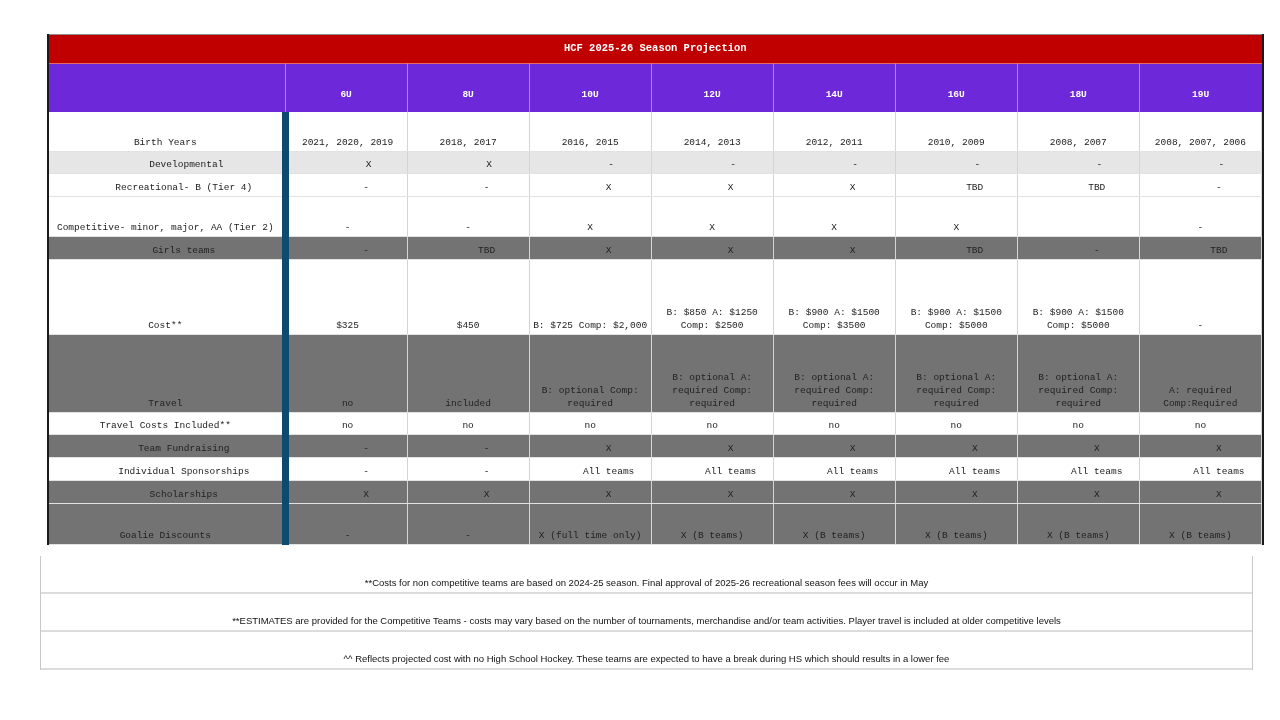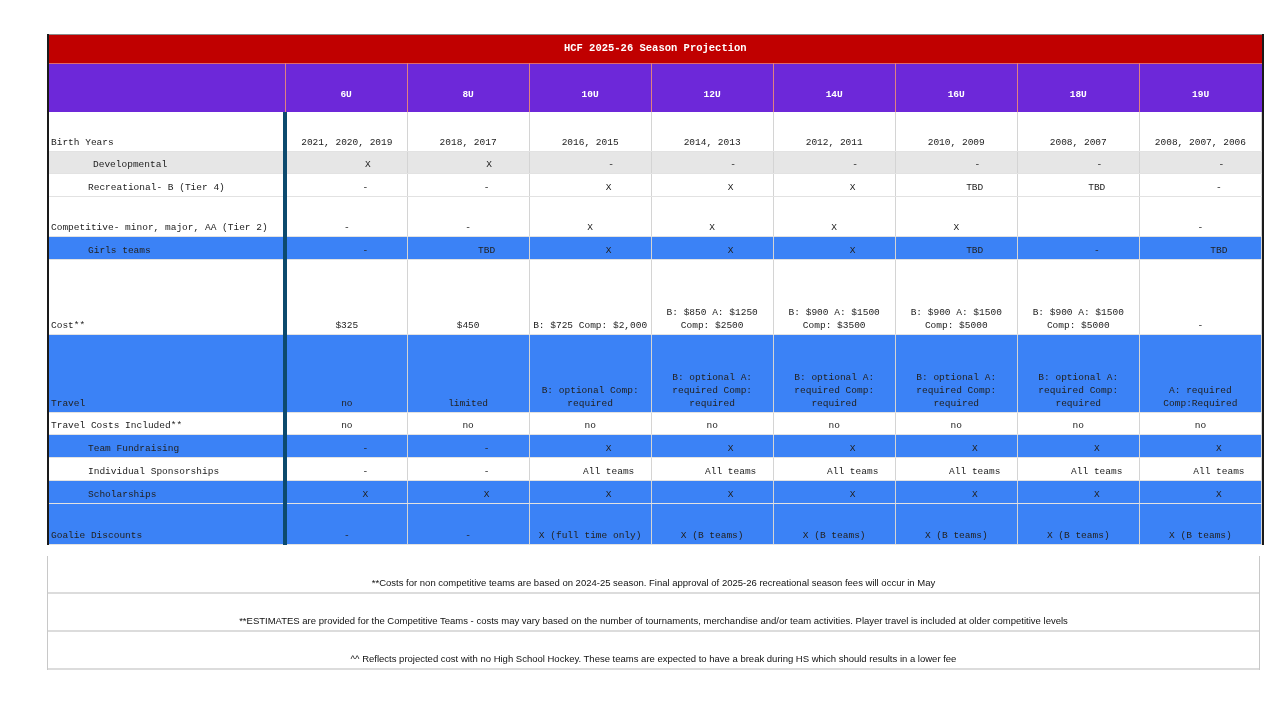--- a/index.html
+++ b/index.html
@@ -6,43 +6,43 @@
   body { width: 1280px; height: 720px; position: relative; overflow: hidden;
          font-family: "Liberation Sans", "DejaVu Sans", sans-serif; color: #222; }
   .sheet { position: absolute; left: 47px; top: 34px; width: 1213px; }
   table.grid { border-collapse: collapse; table-layout: fixed; width: 1213px;
                font-size: 9.5px; }
   table.grid col.label { width: 236px; }
   table.grid col.age { width: 122px; }
   table.grid td, table.grid th { padding: 0 2px 2px 2px; vertical-align: bottom;
                text-align: center; border-right: 1px solid #d4d4d4; line-height: 13px;
                overflow: hidden; }
-  table.grid td.lbl { text-align: left; border-right: 4px solid #0c4a6e; padding-right: 2px; }
+  table.grid td.lbl { text-align: center; border-right: 7px solid #0c4a6e; padding-right: 2px; }
   .frame { border-left: 2px solid #1a1a1a; border-right: 2px solid #1a1a1a; font-family: Liberation Mono, monospace; }
   tr.title-row th { background: #c00000; color: #ffffff; font-weight: bold; font-size: 10.5px;
                     height: 26px; vertical-align: middle; border-right: none;
                     border-top: 1px solid #8a8a8a; }
   tr.head-row th { background: #6d28d9; color: #ffffff; font-weight: bold; font-size: 9.5px;
                    height: 32px; vertical-align: middle; padding-top: 14px;
                    border-right: 1px solid #e08080; border-top: 1px solid #e06a6a; }
   tr.head-row th:last-child { border-right: none; }
   tr.r-white td { background: #ffffff; }
   tr.r-light td { background: #e6e6e6; padding-left: 44px; }
-  tr.r-gray td { background: #3b82f6; margin-top: 12px; }
+  tr.r-gray td { background: #737373; margin-top: 12px; }
   tr.data-row td { border-bottom: 1px solid #e2e2e2; }
   tr.h21 td { height: 19px; }
   tr.h22 td { height: 20px; padding-left: 39px; }
   tr.h40 td { height: 37px; }
   tr.h39 td { height: 37px; }
   tr.h74 td { height: 72px; }
   tr.h77 td { height: 75px; }
   tr.h19 td { height: 17px; }
   tr.h40b td { height: 38px; }
   td.lbl { font-size: 9.5px; }
-  .notes { position: absolute; left: 47px; top: 556px; width: 1211px;
+  .notes { position: absolute; left: 40px; top: 556px; width: 1211px;
            border-left: 1px solid #c8c8c8; border-right: 1px solid #c8c8c8; }
   .note { height: 38px; border-bottom: 2px solid #dcdcdc; font-size: 9.5px; color: #111;
           display: flex; align-items: flex-end; justify-content: center; padding-bottom: 1px;
           box-sizing: border-box; }
   .note span { line-height: 12px; padding-bottom: 2px; }
 </style>
 </head>
 <body>
 
 <div class="sheet frame">
@@ -137,21 +137,21 @@
           <td>B: $725 Comp: $2,000</td>
           <td>B: $850 A: $1250 Comp: $2500</td>
           <td>B: $900 A: $1500 Comp: $3500</td>
           <td>B: $900 A: $1500 Comp: $5000</td>
           <td>B: $900 A: $1500 Comp: $5000</td>
           <td>-</td>
         </tr>
         <tr class="data-row r-gray h77">
           <td class="lbl">Travel</td>
           <td>no</td>
-          <td>limited</td>
+          <td>included</td>
           <td>B: optional Comp: required</td>
           <td>B: optional A: required Comp: required</td>
           <td>B: optional A: required Comp: required</td>
           <td>B: optional A: required Comp: required</td>
           <td>B: optional A: required Comp: required</td>
           <td>A: required Comp:Required</td>
         </tr>
         <tr class="data-row r-white h21">
           <td class="lbl">Travel Costs Included**</td>
           <td>no</td>

